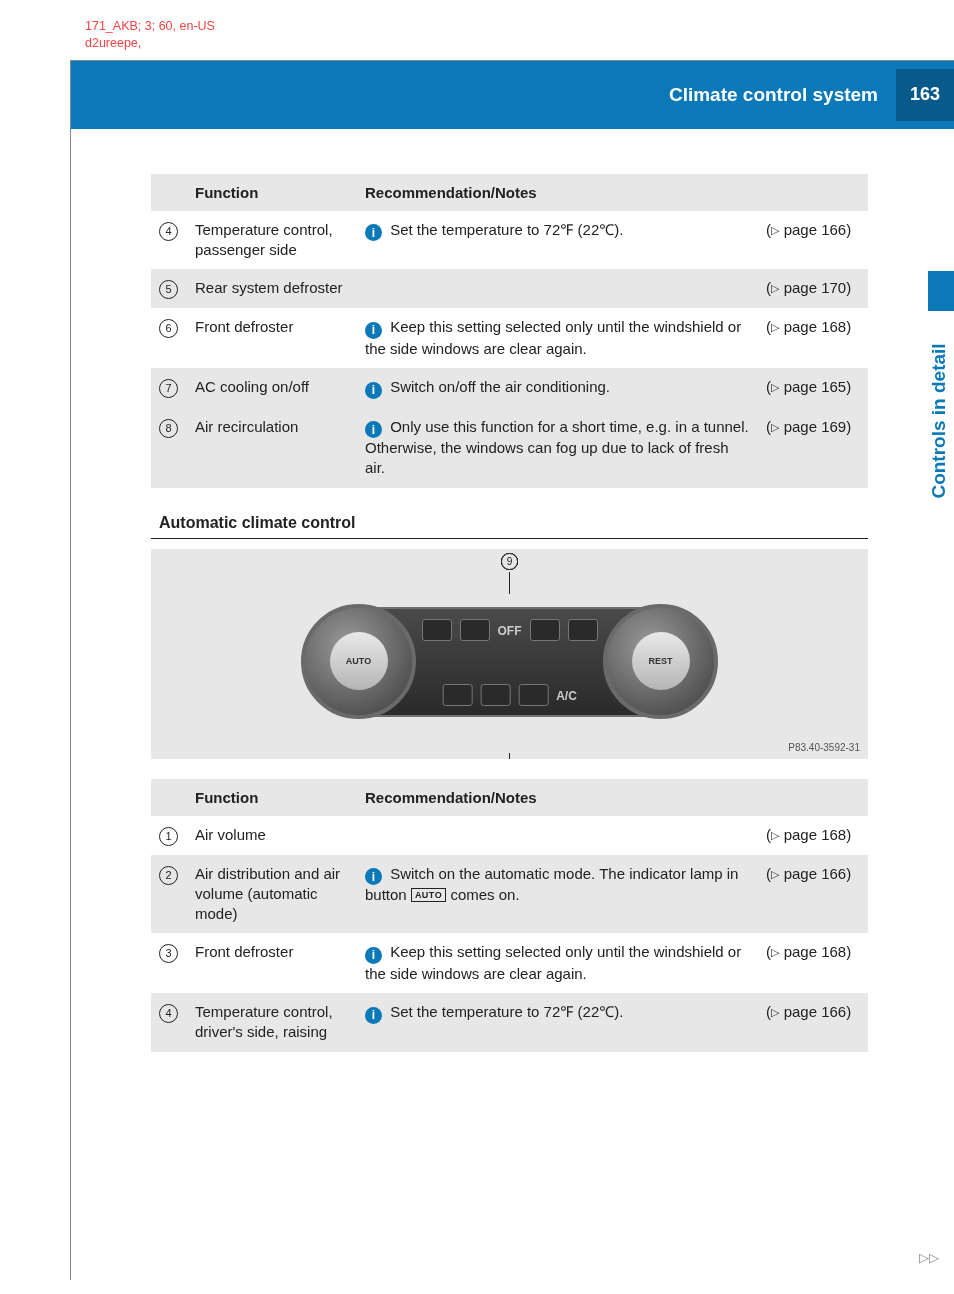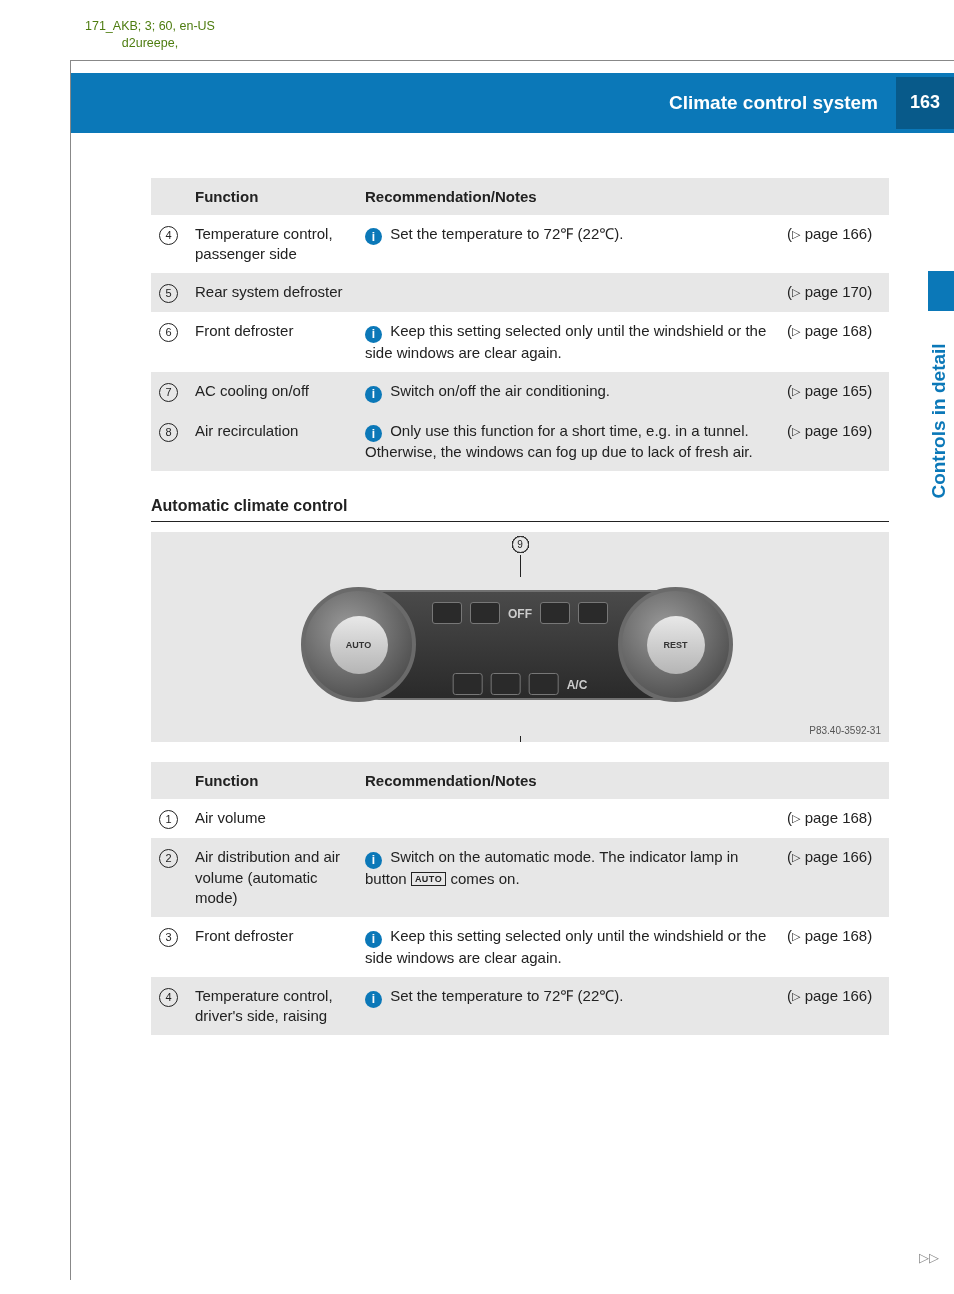--- a/index.html
+++ b/index.html
@@ -1,54 +1,54 @@
 <!DOCTYPE html>
 <html><head>
 <meta charset="utf-8">
 <style>
   * { box-sizing: border-box; margin: 0; padding: 0; }
   body { font-family: Arial, Helvetica, sans-serif; font-size: 15px; color: #222; background: #fff; width: 954px; }
-  .meta-header { display: flex; justify-content: space-between; padding: 18px 85px 8px 85px; font-size: 12.5px; color: #4d7c0f; text-align: center; }
+  .meta-header { display: flex; justify-content: space-between; padding: 18px 85px 8px 85px; font-size: 12.5px; color: #ef4444; }
   .meta-header .col { line-height: 1.35; }
   .page-wrap { position: relative; margin-left: 70px; border-top: 1px solid #888; border-left: 1px solid #888; min-height: 1220px; }
-  .banner { background: #0b78b8; color: #fff; height: 60px; display: flex; justify-content: flex-end; align-items: center; margin-top: 12px; }
+  .banner { background: #0b78b8; color: #fff; height: 68px; display: flex; justify-content: flex-end; align-items: center; }
   .banner-title { font-weight: bold; font-size: 19px; padding-right: 18px; }
   .banner-page { background: #085a8a; width: 58px; height: 52px; display: flex; align-items: center; justify-content: center; font-weight: bold; font-size: 18px; }
   .side-tab { position: absolute; right: -4px; top: 210px; background: #0b78b8; width: 30px; height: 40px; }
   .side-label { position: absolute; right: 0px; top: 260px; height: 200px; width: 30px; display: flex; align-items: center; justify-content: center; }
   .side-label span { transform: rotate(-90deg); white-space: nowrap; color: #0b78b8; font-weight: bold; font-size: 19px; }
-  .content { padding: 45px 65px 0 80px; }
+  .content { padding: 45px 86px 0 80px; }
   table { width: 100%; border-collapse: collapse; }
   th { text-align: left; font-weight: bold; padding: 10px 8px; background: #e7e7e7; font-size: 15px; }
   th:first-child { width: 36px; }
   th:nth-child(2) { width: 170px; }
   th:last-child { width: 110px; }
   tbody tr { }
   tbody tr.alt td { background: #e7e7e7; }
   td { padding: 9px 8px; vertical-align: top; font-size: 15px; line-height: 1.35; }
   .circ { display: inline-flex; width: 19px; height: 19px; border: 1.3px solid #222; border-radius: 50%; align-items: center; justify-content: center; font-size: 11px; font-weight: normal; }
   .info-icon { display: inline-flex; width: 17px; height: 17px; background: #0b78b8; color: #fff; border-radius: 50%; align-items: center; justify-content: center; font-size: 12px; font-weight: bold; font-style: normal; margin-right: 4px; vertical-align: -2px; }
   .tri { font-size: 11px; vertical-align: 1px; }
   .auto-badge { display: inline-block; border: 1px solid #222; font-size: 9px; padding: 0 3px; font-weight: bold; vertical-align: 2px; letter-spacing: 0.5px; }
-  .section-h { font-weight: bold; font-size: 16px; margin: 26px 0 6px 0; }
+  .section-h { font-weight: bold; font-size: 16px; margin: 26px 0 6px 8px; }
   .rule { border: none; border-top: 1px solid #222; margin-bottom: 10px; }
   .diagram { background: #e7e7e7; height: 210px; position: relative; margin-bottom: 20px; overflow: hidden; }
   .diagram .panel { position: absolute; left: 50%; top: 58px; transform: translateX(-50%); width: 310px; height: 110px; background: linear-gradient(#4a4a4a,#2a2a2a); border-radius: 14px; border: 2px solid #707070; }
   .diagram .dial { position: absolute; width: 115px; height: 115px; border-radius: 50%; background: radial-gradient(circle at 40% 35%, #9a9a9a, #3a3a3a); border: 4px solid #6a6a6a; top: 55px; }
   .diagram .dial.left { left: 150px; }
-  .diagram .dial.right { right: 156px; }
+  .diagram .dial.right { right: 150px; }
   .diagram .dial-inner { position: absolute; width: 58px; height: 58px; border-radius: 50%; background: linear-gradient(#e8e8e8,#b5b5b5); left: 50%; top: 50%; transform: translate(-50%,-50%); display: flex; align-items: center; justify-content: center; font-size: 9px; font-weight: bold; color: #333; }
   .diagram .callout { position: absolute; font-size: 12px; }
   .diagram .callout .circ { width: 17px; height: 17px; font-size: 10px; background: #e7e7e7; }
   .diagram .top-row { position: absolute; top: 4px; left: 0; right: 0; display: flex; justify-content: center; gap: 30px; }
   .diagram .bot-row { position: absolute; bottom: 6px; left: 0; right: 0; display: flex; justify-content: center; gap: 30px; }
   .diagram .imgid { position: absolute; right: 8px; bottom: 6px; font-size: 10px; color: #555; }
   .diagram .btn { display:inline-block; width:30px; height:22px; background:#2a2a2a; border:1px solid #777; border-radius:3px; margin: 10px 4px 0 4px; }
   .diagram .btn-row { position:absolute; top:0; left:50%; transform:translateX(-50%); white-space:nowrap; }
-  .diagram .btn-row2 { position:absolute; bottom:0; left:50%; transform:translateX(-50%); white-space:nowrap; }
+  .diagram .btn-row2 { position:absolute; bottom:6px; left:50%; transform:translateX(-50%); white-space:nowrap; }
   .diagram .off { display:inline-block; color:#ccc; font-size:12px; font-weight:bold; vertical-align:6px; margin:0 4px; }
   .cont-icon { position: absolute; right: 15px; bottom: 15px; font-size: 13px; color: #888; }
 </style>
 </head>
 <body>
 
 <div class="meta-header">
   <div class="col">
     <div>171_AKB; 3; 60, en-US</div>
     <div>d2ureepe,</div>

